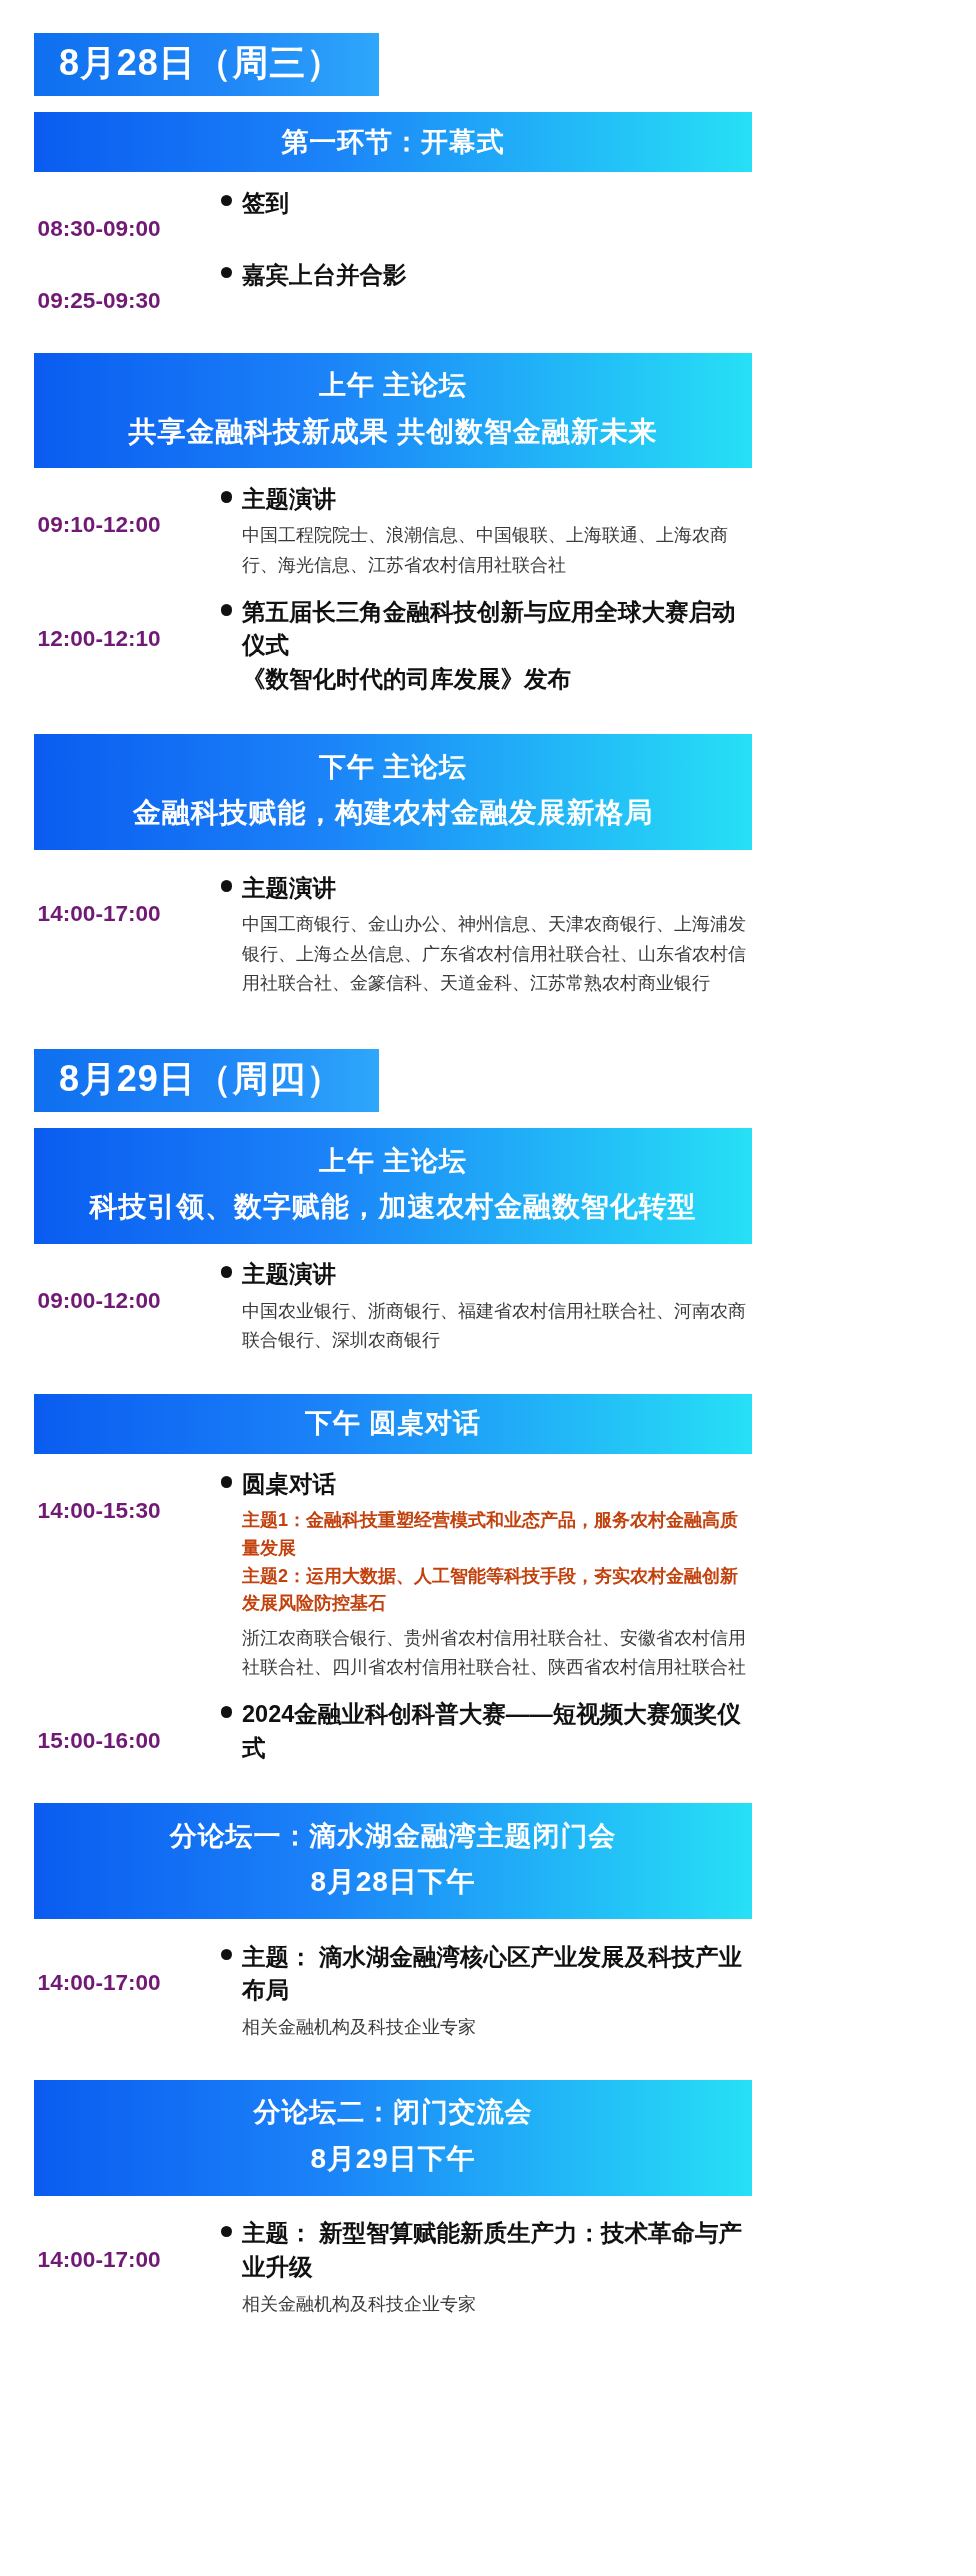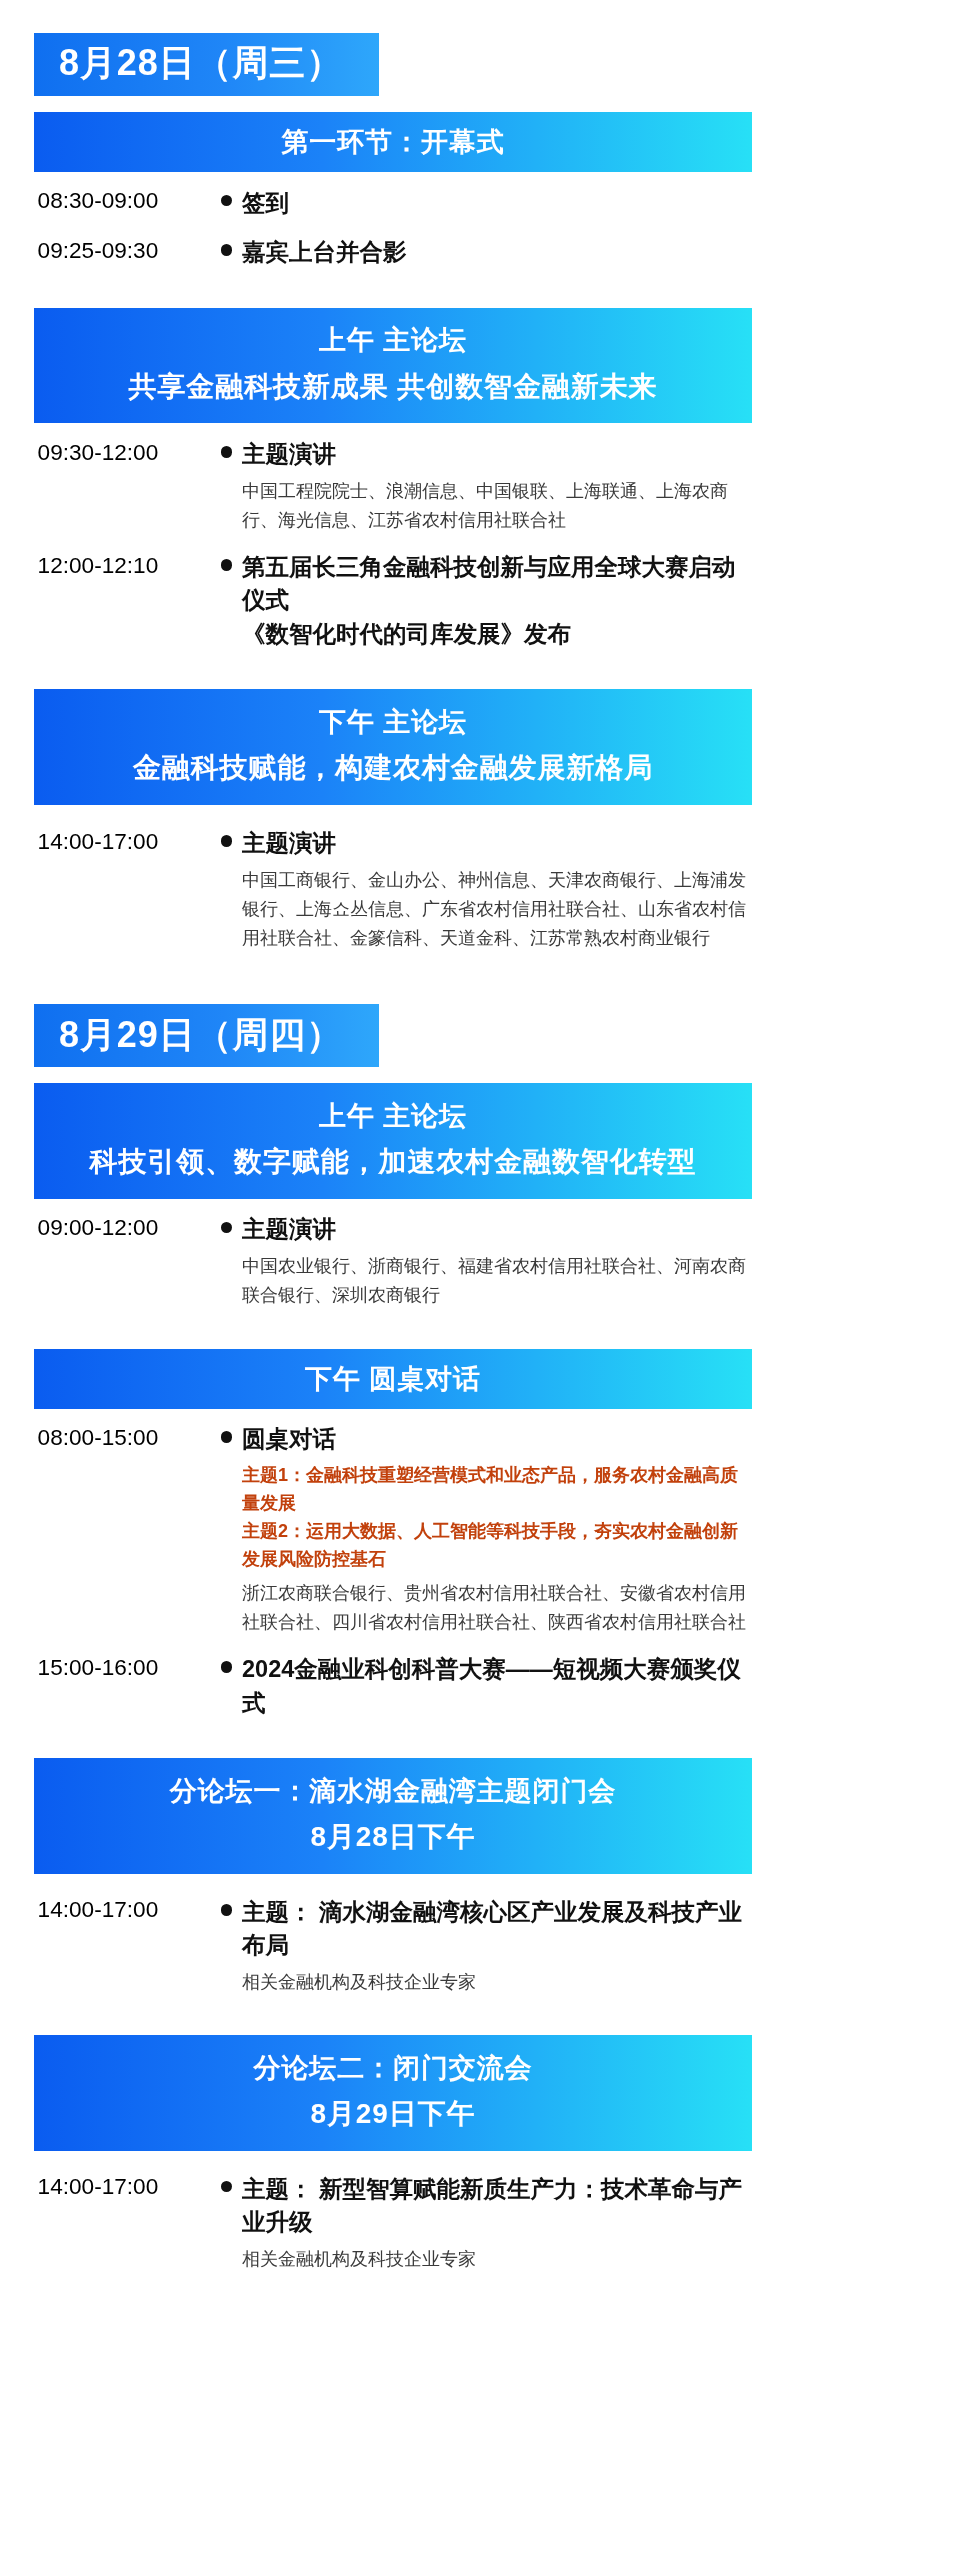--- a/index.html
+++ b/index.html
@@ -53,26 +53,27 @@
   .row {
     display: flex;
     align-items: flex-start;
     position: relative;
     padding: 9px 0 7.2px 0;
   }
   .time {
     width: 177px;
     flex: 0 0 177px;
     font-size: 22.6px;
-    font-weight: normal;
-    color: #000000;
+    font-weight: bold;
+    color: #701a75;
     padding-top: 1.8px;
     padding-left: 3.6px;
     white-space: nowrap;
     letter-spacing: 0px;
+    margin-top: 28px;
   }
   .dotcol {
     width: 31px;
     flex: 0 0 31px;
     display: flex;
     justify-content: center;
     padding-top: 8.1px;
     position: relative;
   }
   .dot {
@@ -136,21 +137,21 @@
       </div>
     </div>
 
     
     <div class="sessions">
       <div class="bar tall">
         <span class="line1">上午 主论坛</span>
         <span class="line2">共享金融科技新成果 共创数智金融新未来</span>
       </div>
       <div class="row">
-        <div class="time">09:30-12:00</div>
+        <div class="time">09:10-12:00</div>
         <div class="dotcol">
             <span class="dot"></span>
           </div>
         <div class="rowbody">
           <div class="rtitle">主题演讲</div>
           <div class="rdesc">中国工程院院士、浪潮信息、中国银联、上海联通、上海农商行、海光信息、江苏省农村信用社联合社</div>
         </div>
       </div>
       <div class="row">
         <div class="time">12:00-12:10</div>
@@ -203,21 +204,21 @@
         </div>
       </div>
     </div>
 
     
     <div class="sessions">
       <div class="bar">
         <span class="line1">下午 圆桌对话</span>
       </div>
       <div class="row">
-        <div class="time">08:00-15:00</div>
+        <div class="time">14:00-15:30</div>
         <div class="dotcol">
             <span class="dot"></span>
           </div>
         <div class="rowbody">
           <div class="rtitle">圆桌对话</div>
           <div class="rsub" style="white-space:pre-line">主题1：金融科技重塑经营模式和业态产品，服务农村金融高质量发展
 主题2：运用大数据、人工智能等科技手段，夯实农村金融创新发展风险防控基石</div>
           <div class="rdesc">浙江农商联合银行、贵州省农村信用社联合社、安徽省农村信用社联合社、四川省农村信用社联合社、陕西省农村信用社联合社</div>
         </div>
       </div>

